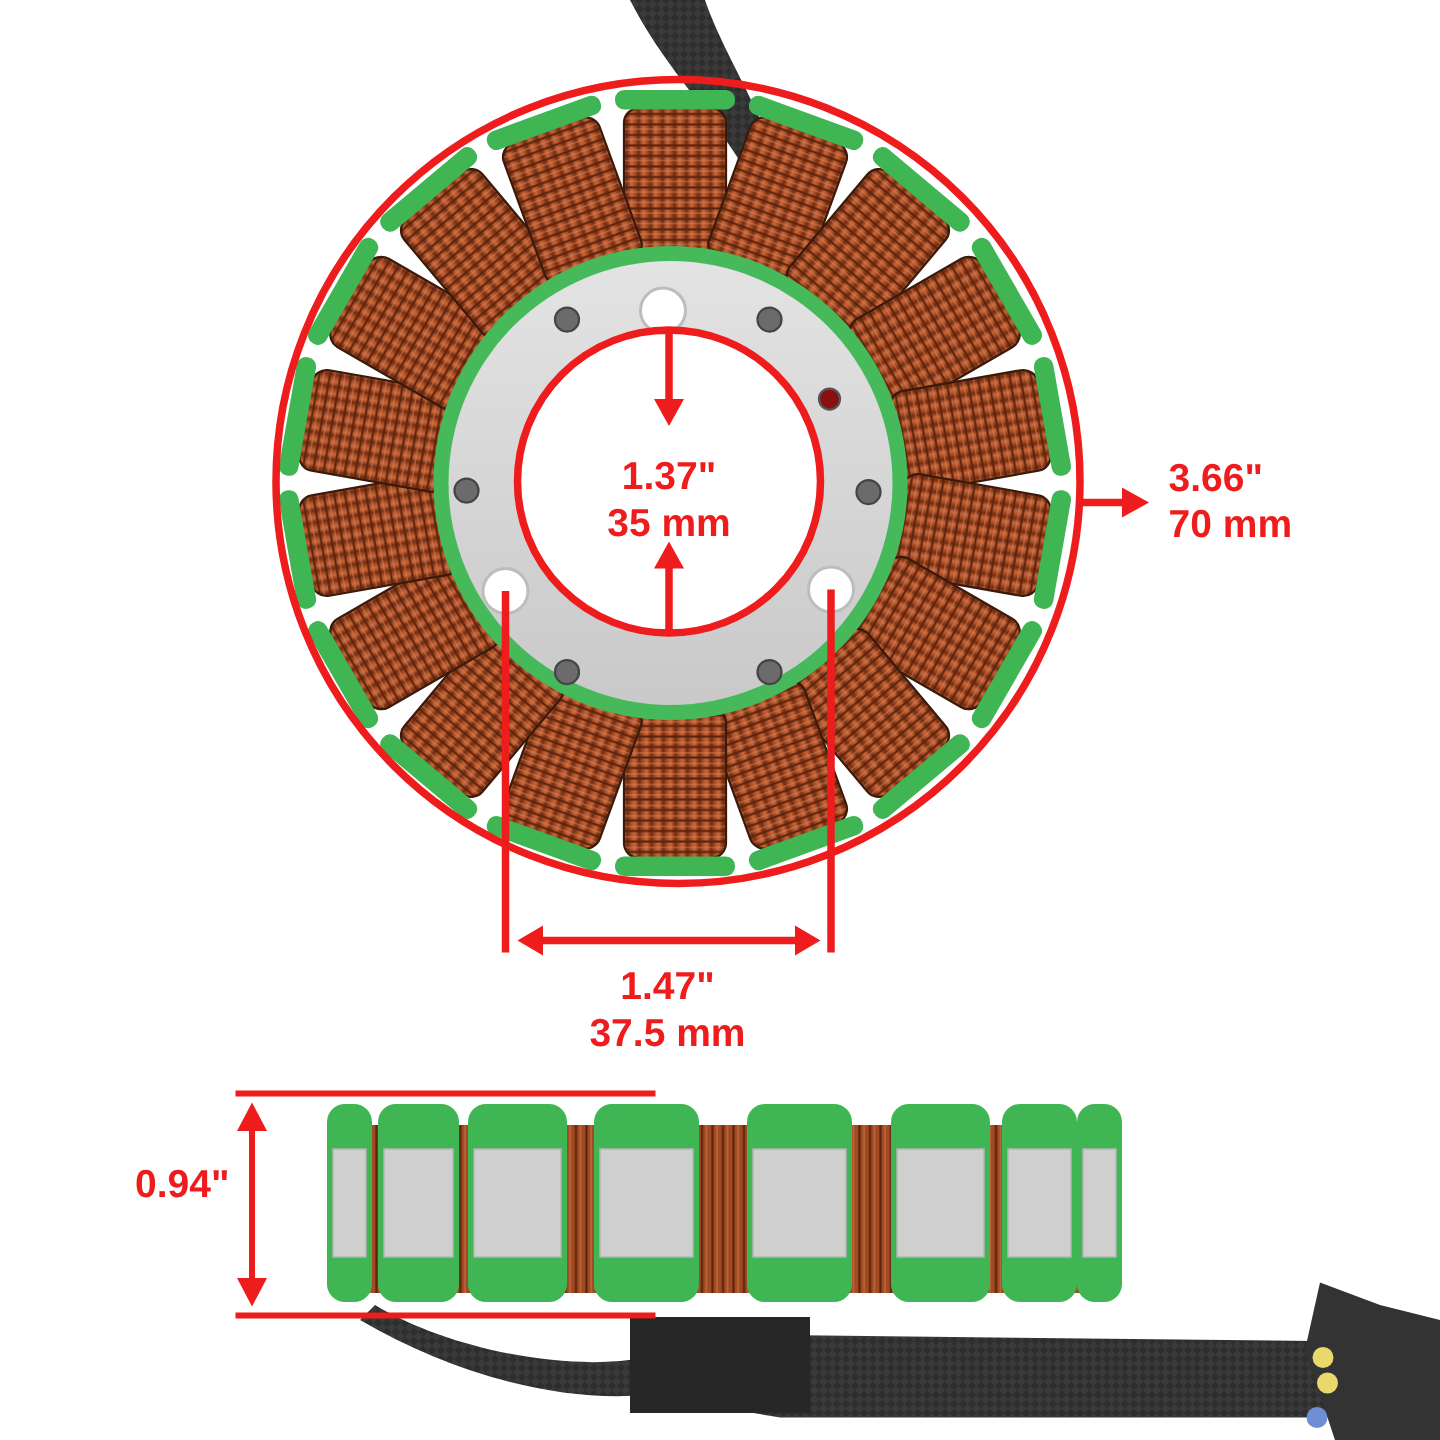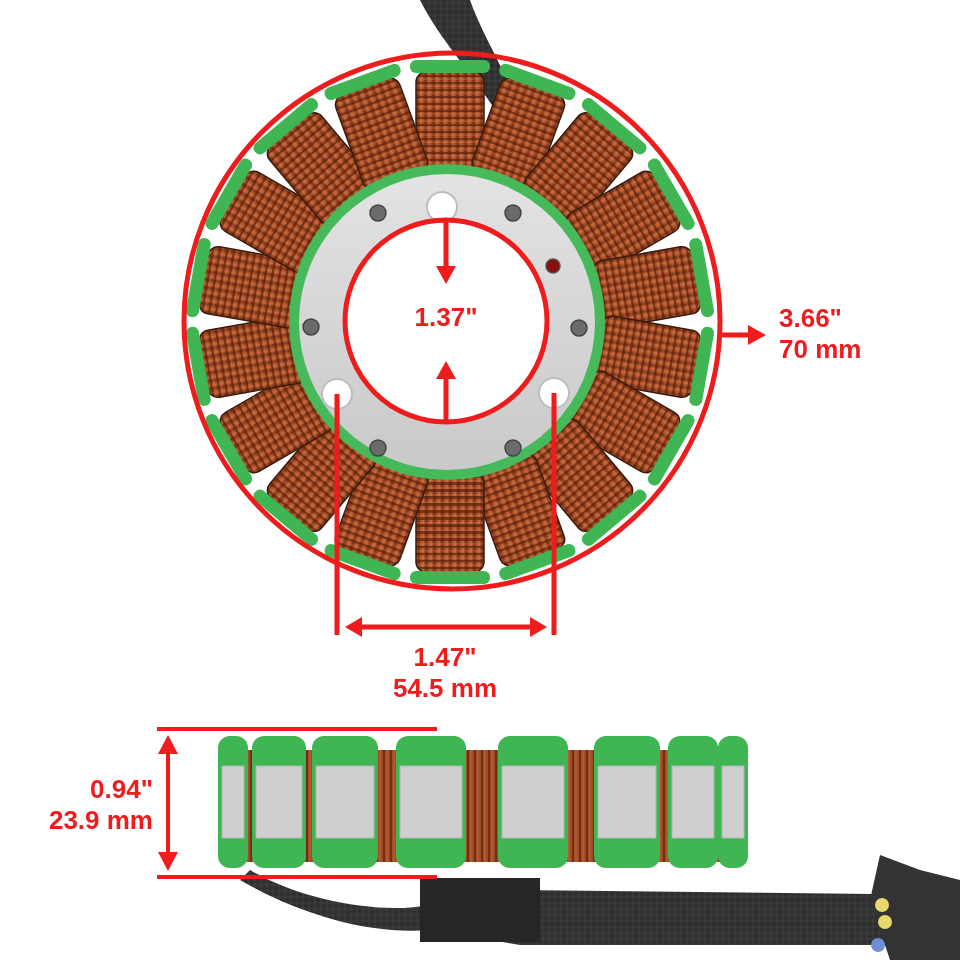--- a/index.html
+++ b/index.html
@@ -205,29 +205,29 @@
     </g>
     <g fill="#ee1c1c">
       <polygon points="158,754 178,754 168,735"></polygon>
       <polygon points="158,852 178,852 168,871"></polygon>
     </g>
   </svg>
 
   
   <div class="dim-label center" style="left:380px; top:302px; width:132px;">
     <span class="ln">1.37"</span>
+    <span class="ln">35 mm</span>
   </div>
 
   <div class="dim-label left" style="left:779px; top:303px;">
     <span class="ln">3.66"</span>
     <span class="ln">70 mm</span>
   </div>
 
   <div class="dim-label center" style="left:365px; top:642px; width:160px;">
     <span class="ln">1.47"</span>
-    <span class="ln">54.5 mm</span>
+    <span class="ln">37.5 mm</span>
   </div>
 
   <div class="dim-label right" style="left:20px; top:774px; width:133px;">
     <span class="ln">0.94"</span>
-    <span class="ln">23.9 mm</span>
   </div>
 </div>
 
 </body></html>

